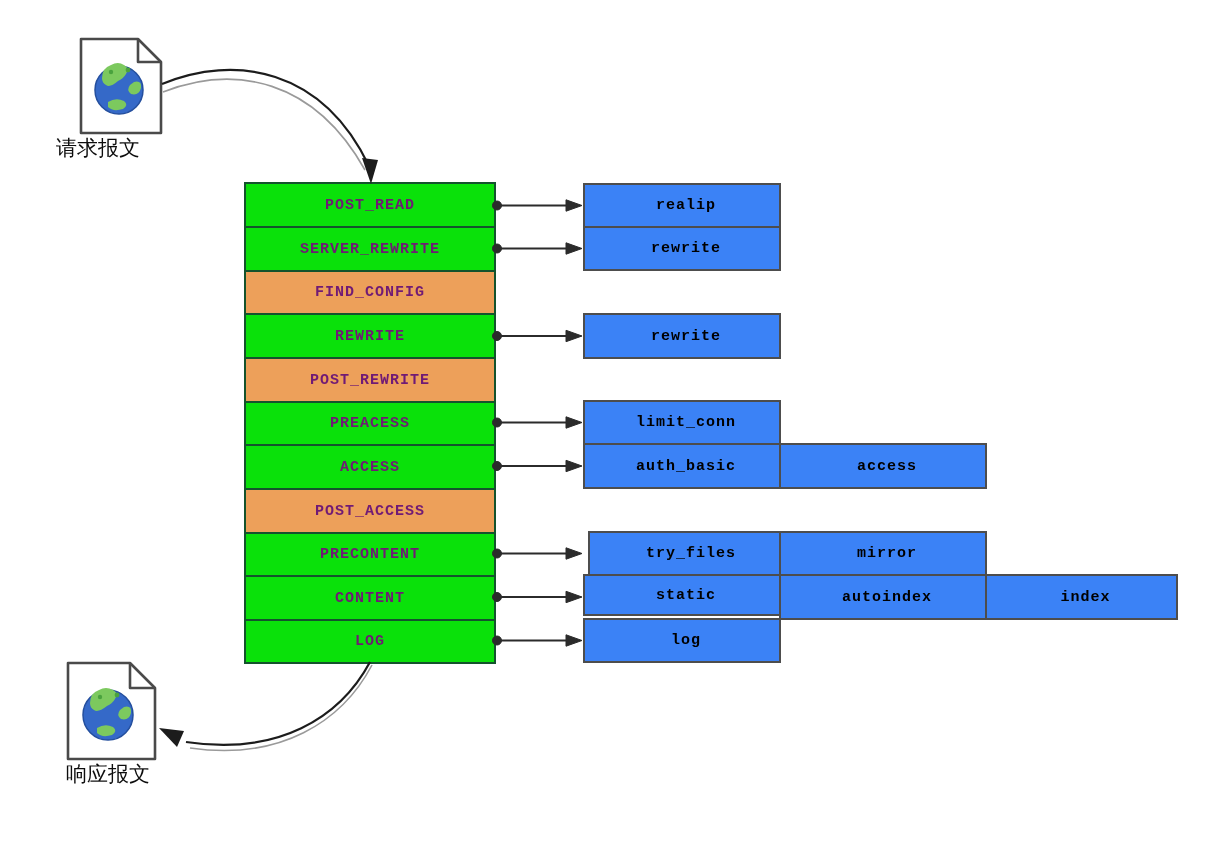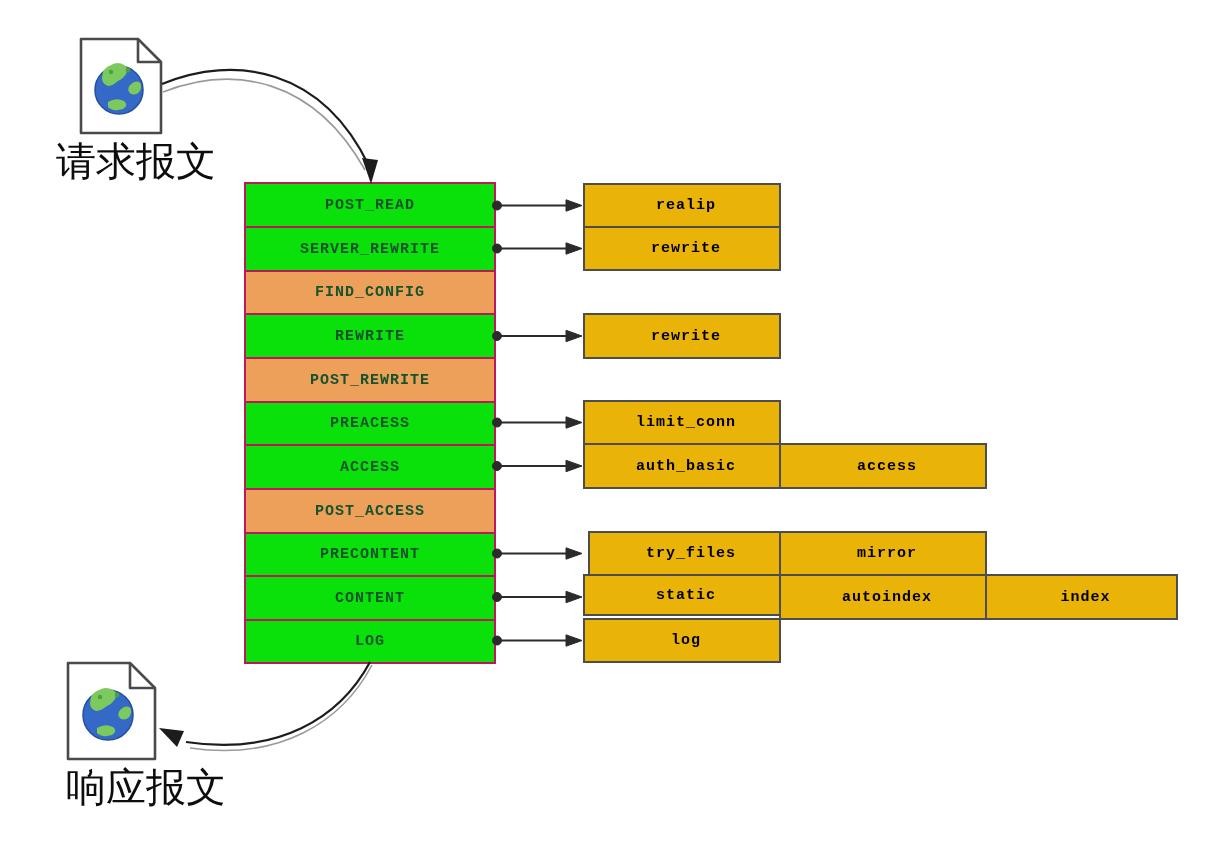--- a/index.html
+++ b/index.html
@@ -7,42 +7,42 @@
     position:relative;
     width:1224px;height:843px;
     background:#ffffff;
     overflow:hidden;
     font-family:"Liberation Sans","DejaVu Sans",sans-serif;
   }
   .phase{
     position:absolute;
     left:244px;width:252px;
     box-sizing:border-box;
-    border:2px solid #be185d;
+    border:2px solid #14532d;
     display:flex;align-items:center;justify-content:center;
     font:700 15px "Liberation Mono","DejaVu Sans Mono",monospace;
-    color:#14532d;
+    color:#701a75;
     letter-spacing:1px;
   }
   .phase.green{background:#0ae10a;}
   .phase.orange{background:#eda05a;}
   .module-cell{
     position:absolute;
     box-sizing:border-box;
-    background:#eab308;
+    background:#3b82f6;
     border:2px solid #4d4d4d;
     display:flex;align-items:center;justify-content:center;
     font:700 15px "Liberation Mono","DejaVu Sans Mono",monospace;
     color:#000;
     letter-spacing:1px;
     padding-left:8px;
   }
   .cn-label{
     position:absolute;
-    font-size:40px;
+    font-size:21px;
     color:#0d0d0d;
     font-family:"Liberation Sans","DejaVu Sans",sans-serif;
     white-space:nowrap;
   }
   .doc-icon{position:absolute;}
   svg.overlay{
     position:absolute;left:0;top:0;width:1224px;height:843px;
     pointer-events:none;
   }
 </style>

